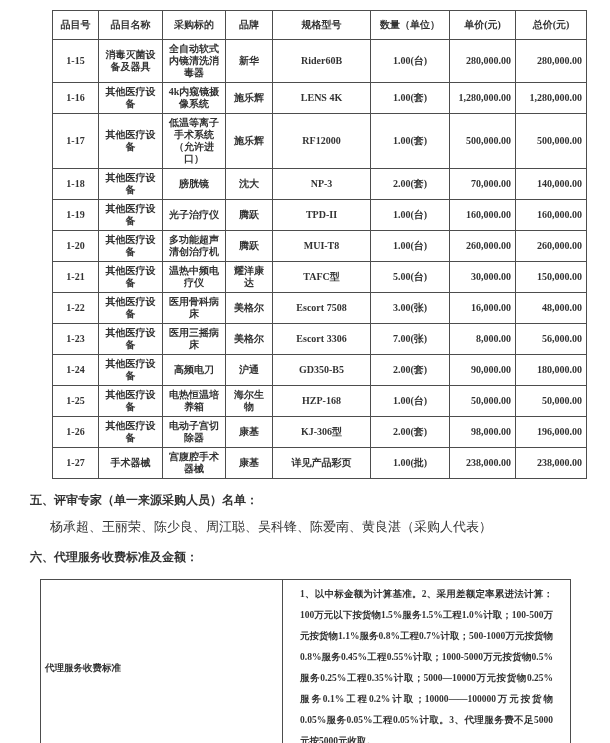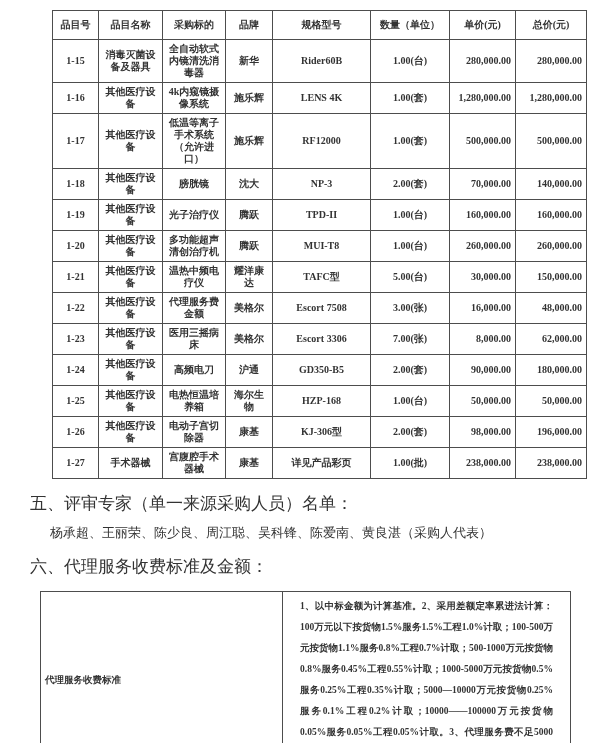--- a/index.html
+++ b/index.html
@@ -32,22 +32,22 @@
     word-break: break-word;
     overflow: hidden;
   }
   .items-table th { height: 22px; }
   .items-table td:nth-child(7),
   .items-table td:nth-child(8) { text-align: right; }
 
   
   .sec-heading {
     margin: 13px 0 0 30px;
-    font-size: 17px;
-    font-weight: normal;
+    font-size: 12px;
+    font-weight: bold;
     color: #333333;
   }
   .names-line {
     margin: 9px 0 0 50px;
     font-size: 13px;
     font-weight: normal;
     color: #333333;
   }
 
   
@@ -184,36 +184,36 @@
           <td>温热中频电疗仪</td>
           <td>耀洋康达</td>
           <td>TAFC型</td>
           <td>5.00(台)</td>
           <td>30,000.00</td>
           <td>150,000.00</td>
         </tr>
         <tr>
           <td>1-22</td>
           <td>其他医疗设备</td>
-          <td>代理服务费金额</td>
+          <td>医用骨科病床</td>
           <td>美格尔</td>
           <td>Escort 7508</td>
           <td>3.00(张)</td>
           <td>16,000.00</td>
           <td>48,000.00</td>
         </tr>
         <tr>
           <td>1-23</td>
           <td>其他医疗设备</td>
           <td>医用三摇病床</td>
           <td>美格尔</td>
           <td>Escort 3306</td>
           <td>7.00(张)</td>
           <td>8,000.00</td>
-          <td>62,000.00</td>
+          <td>56,000.00</td>
         </tr>
         <tr>
           <td>1-24</td>
           <td>其他医疗设备</td>
           <td>高频电刀</td>
           <td>沪通</td>
           <td>GD350-B5</td>
           <td>2.00(套)</td>
           <td>90,000.00</td>
           <td>180,000.00</td>

